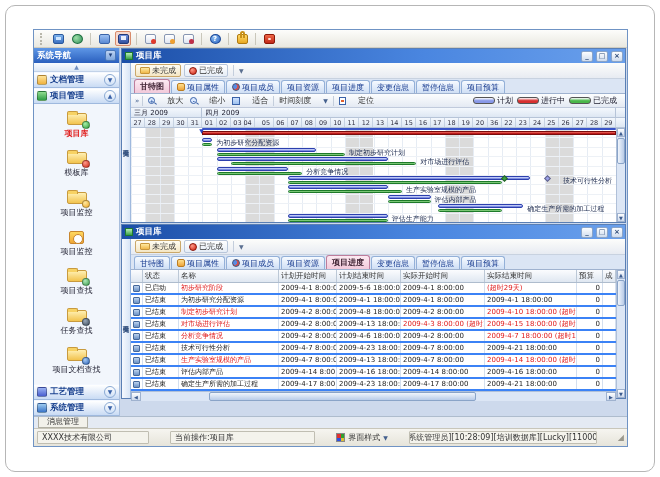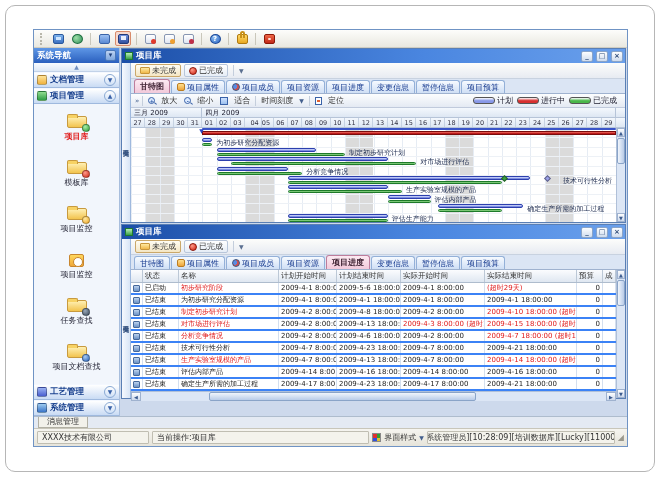--- a/index.html
+++ b/index.html
@@ -114,21 +114,21 @@
   .tab.active { background:linear-gradient(#fceaf2,#f2c9da); border-color:#bd7d9c; color:#402434; font-weight:bold; height:14px; }
   .tico { width:8px; height:8px; border-radius:2px; }
   .tico-prop { background:linear-gradient(#ffe08e,#eea43a); border:1px solid #bb7d22; }
   .tico-members { background:radial-gradient(circle at 30% 40%, #5a8ae0 40%, #d05050 42%); border:1px solid #40557e; border-radius:50%; }
 
   
   .gtoolbar { height:14px; background:linear-gradient(#fcfdfe,#e4eaf3); border-bottom:1px solid #c0cadc;
     display:flex; align-items:center; gap:3px; padding:0 4px; font-size:8px; color:#333; }
   .gt-more { font-size:7px; color:#44608e; }
   .gt-sep { width:1px; height:10px; background:#c4cedc; }
-  .gt-btn { display:flex; align-items:center; gap:6px; padding:0 2px; }
+  .gt-btn { display:flex; align-items:center; gap:12px; padding:0 2px; }
   .mag { width:7px; height:7px; border:1px solid #3a62a8; border-radius:50%; position:relative; background:#dceaff; font-size:5px; line-height:6px; text-align:center; color:#24509e; font-weight:bold; }
   .mag::after { content:""; position:absolute; width:3px; height:1px; background:#3a62a8; right:-3px; bottom:-1px; transform:rotate(40deg); }
   .fit-ico { width:8px; height:8px; border:1px solid #3a62a8; background:linear-gradient(#cfe2ff,#9cc0ee); }
   .loc-ico { width:7px; height:8px; background:#fff; border:1px solid #3a62a8; position:relative; }
   .loc-ico::after { content:""; position:absolute; inset:2px 1px; background:#e06030; }
   .caret { font-size:6px; color:#44608e; }
   .legend { margin-left:auto; display:flex; align-items:center; gap:4px; padding-right:4px; }
   .leg-item { display:flex; align-items:center; gap:2px; font-size:8px; color:#223; }
   .leg-chip { width:22px; height:7px; border:1px solid #555; border-radius:3px; }
 
@@ -169,21 +169,21 @@
   .td.red { color:#e01818; }
   .td.num { justify-content:flex-end; }
   .row-ico { width:7px; height:7px; margin:0 auto; background:linear-gradient(#bcd2ee,#6a90c4); border:1px solid #46689a; border-radius:1px; }
   .tbl-wrap { flex:1; display:flex; min-height:0; }
   .tbl-cols { flex:1; display:flex; flex-direction:column; min-width:0; }
 
   
   .msgrow { height:12px; background:#e4eaf3; border-top:1px solid #aebccd; display:flex; align-items:flex-end; padding-left:4px; }
   .msgtab { height:11px; padding:0 8px; font-size:8px; color:#333; background:#f2f1ea; border:1px solid #b2b0a4; border-top:none; line-height:10px; }
   .statusbar { height:18px; background:linear-gradient(#f6f5f0,#e6e4da); border-top:1px solid #c8c6ba;
-    display:flex; align-items:center; padding:0 3px; gap:3px; font-size:8px; color:#333; }
+    display:flex; align-items:center; padding:0 3px; gap:21px; font-size:8px; color:#333; }
   .sb-panel { height:13px; border:1px solid #c0beb2; border-radius:1px; background:#f4f3ec; display:flex; align-items:center; padding:0 4px; white-space:nowrap; overflow:hidden; }
   .sb-company { width:112px; }
   .sb-op { flex:1; }
   .style-ico { width:9px; height:9px; display:grid; grid-template-columns:1fr 1fr; grid-template-rows:1fr 1fr; border:1px solid #888; }
   .style-ico i:nth-child(1){background:#e03030}.style-ico i:nth-child(2){background:#30a030}
   .style-ico i:nth-child(3){background:#3050e0}.style-ico i:nth-child(4){background:#e0c030}
   .sb-style { display:flex; align-items:center; gap:3px; }
   .sb-session { width:188px; justify-content:center; }
   .sb-grip { color:#9a988c; font-size:8px; }
 </style>
@@ -277,20 +277,27 @@
                 <div class="fold"></div>
                 <div class="badge b-star"></div>
               </div>
               <div class="nav-lbl">项目监控</div>
             </div>
             <div class="nav-item">
               <div class="nav-ico">
                 <div class="cal"></div>
               </div>
               <div class="nav-lbl">项目监控</div>
+            </div>
+            <div class="nav-item">
+              <div class="nav-ico">
+                <div class="fold"></div>
+                <div class="badge b-person"></div>
+              </div>
+              <div class="nav-lbl">项目查找</div>
             </div>
             <div class="nav-item">
               <div class="nav-ico">
                 <div class="fold"></div>
                 <div class="badge b-dark"></div>
               </div>
               <div class="nav-lbl">任务查找</div>
             </div>
             <div class="nav-item">
               <div class="nav-ico">
@@ -413,38 +420,38 @@
                 </div>
               <div class="grow-days" id="gantt-days">
                   <div class="day-cell" style="left: 0px; width: 14.2647px;">27</div>
                   <div class="day-cell" style="left: 14.2647px; width: 14.2647px;">28</div>
                   <div class="day-cell" style="left: 28.5294px; width: 14.2647px;">29</div>
                   <div class="day-cell" style="left: 42.7941px; width: 14.2647px;">30</div>
                   <div class="day-cell" style="left: 57.0588px; width: 14.2647px;">31</div>
                   <div class="day-cell" style="left: 71.3235px; width: 14.2647px;">01</div>
                   <div class="day-cell" style="left: 85.5882px; width: 14.2647px;">02</div>
                   <div class="day-cell" style="left: 99.8529px; width: 14.2647px;">03</div>
-                  <div class="day-cell" style="left: 117px; width: 14.2647px;">04</div>
+                  <div class="day-cell" style="left: 110px; width: 14.2647px;">04</div>
                   <div class="day-cell" style="left: 128.382px; width: 14.2647px;">05</div>
                   <div class="day-cell" style="left: 142.647px; width: 14.2647px;">06</div>
                   <div class="day-cell" style="left: 156.912px; width: 14.2647px;">07</div>
                   <div class="day-cell" style="left: 171.176px; width: 14.2647px;">08</div>
                   <div class="day-cell" style="left: 185.441px; width: 14.2647px;">09</div>
                   <div class="day-cell" style="left: 199.706px; width: 14.2647px;">10</div>
                   <div class="day-cell" style="left: 213.971px; width: 14.2647px;">11</div>
                   <div class="day-cell" style="left: 228.235px; width: 14.2647px;">12</div>
                   <div class="day-cell" style="left: 242.5px; width: 14.2647px;">13</div>
                   <div class="day-cell" style="left: 256.765px; width: 14.2647px;">14</div>
                   <div class="day-cell" style="left: 271.029px; width: 14.2647px;">15</div>
                   <div class="day-cell" style="left: 285.294px; width: 14.2647px;">16</div>
                   <div class="day-cell" style="left: 299.559px; width: 14.2647px;">17</div>
                   <div class="day-cell" style="left: 313.824px; width: 14.2647px;">18</div>
                   <div class="day-cell" style="left: 328.088px; width: 14.2647px;">19</div>
                   <div class="day-cell" style="left: 342.353px; width: 14.2647px;">20</div>
-                  <div class="day-cell" style="left: 356.618px; width: 14.2647px;">21</div>
+                  <div class="day-cell" style="left: 356.618px; width: 14.2647px;">36</div>
                   <div class="day-cell" style="left: 370.882px; width: 14.2647px;">22</div>
                   <div class="day-cell" style="left: 385.147px; width: 14.2647px;">23</div>
                   <div class="day-cell" style="left: 399.412px; width: 14.2647px;">24</div>
                   <div class="day-cell" style="left: 413.676px; width: 14.2647px;">25</div>
                   <div class="day-cell" style="left: 427.941px; width: 14.2647px;">26</div>
                   <div class="day-cell" style="left: 442.206px; width: 14.2647px;">27</div>
                   <div class="day-cell" style="left: 456.471px; width: 14.2647px;">28</div>
                   <div class="day-cell" style="left: 470.735px; width: 14.2647px;">29</div>
                 </div>
               <div style="flex:1;display:flex;min-height:0;">

